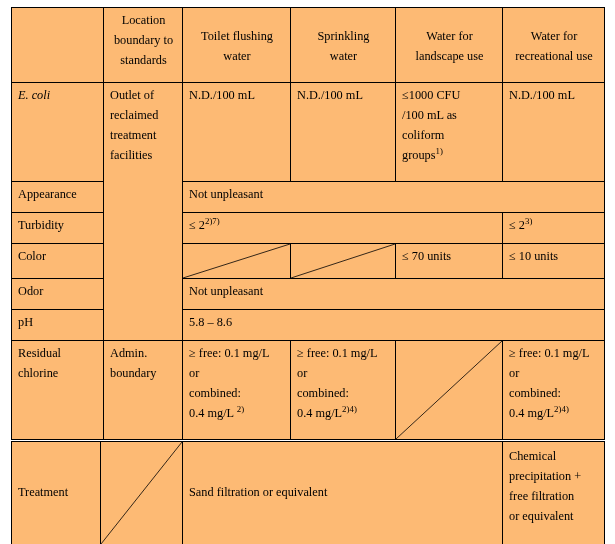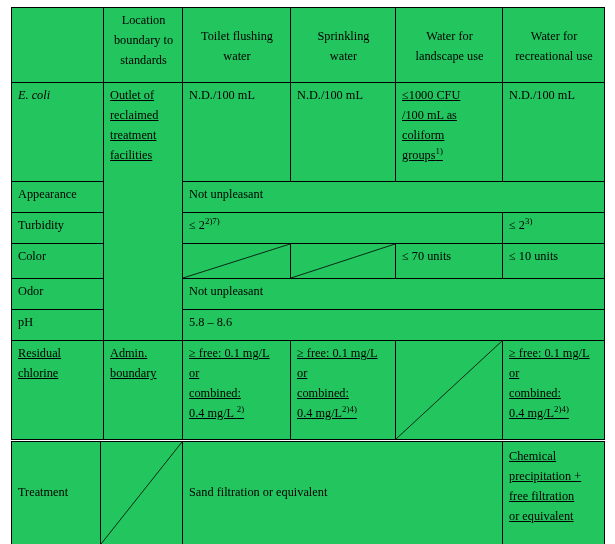--- a/index.html
+++ b/index.html
@@ -29,21 +29,21 @@
     table-layout: fixed;
     font-size: 12.3px;
     line-height: 1.62;
   }
 
   table.grid td {
     border: 1px solid #000000;
     vertical-align: top;
     padding: 3px 5px 3px 6px;
     position: relative;
-    background: #22c55e;
+    background: #fdba74;
     margin-top: 20px;
   }
 
   
   #main-table {
     position: absolute;
     left: 11px;
     top: 7px;
     width: 593px;
   }
@@ -58,21 +58,21 @@
     text-align: center;
     vertical-align: top;
     padding-top: 5px;
   }
   .hdr .ln { display: block; }
 
   .blank-cell { }
 
   .italic { font-style: italic; }
 
-  .cell-lines .ln { display: block; text-decoration: underline; }
+  .cell-lines .ln { display: block; }
 
   
   .slash {
     padding: 0;
   }
   .slash svg {
     display: block;
     width: 100%;
     height: 100%;
     position: absolute;

